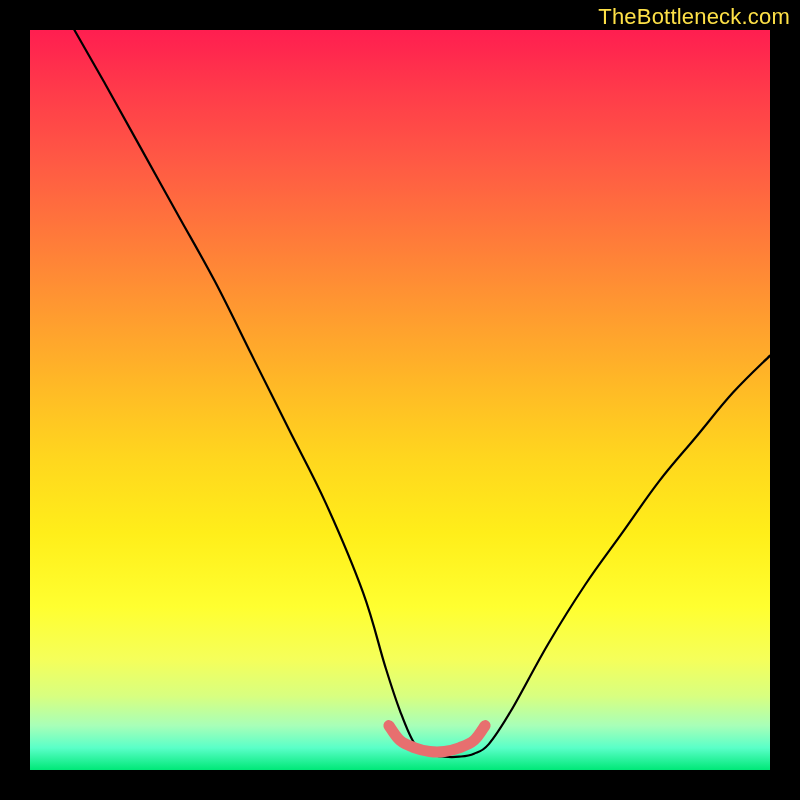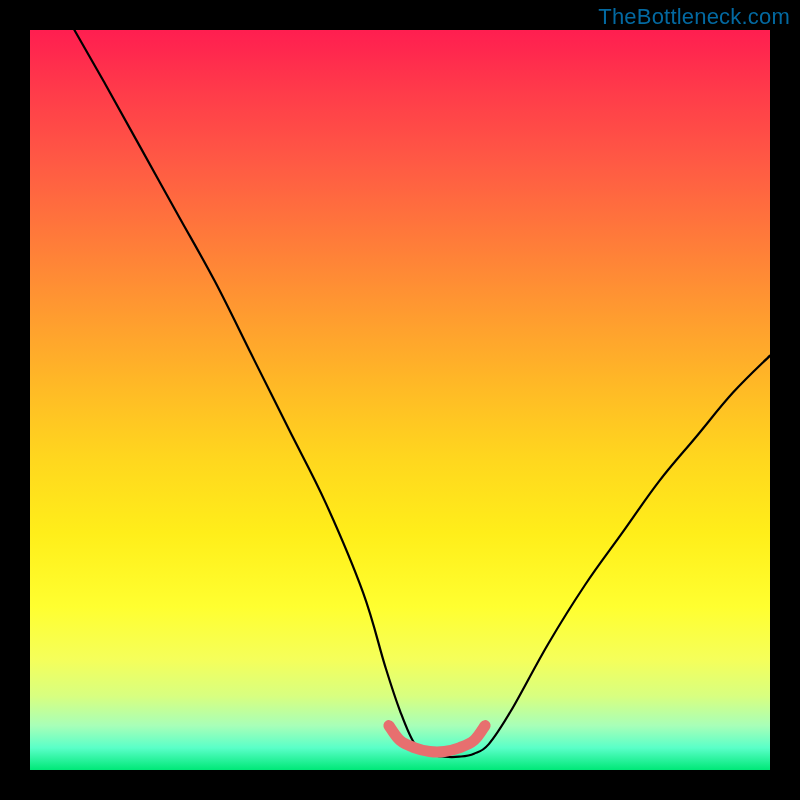--- a/index.html
+++ b/index.html
@@ -39,21 +39,21 @@
       #d8ff80 90%,
       #a8ffb8 94%,
       #5affc8 97%,
       #00e878 100%
     );
   }
   .watermark {
     position: absolute;
     top: 4px;
     right: 10px;
-    color: #0369a1;
+    color: #fde047;
     font-size: 22px;
     font-weight: 500;
     letter-spacing: 0.2px;
   }
   svg.curve {
     position: absolute;
     left: 0;
     top: 0;
     width: 740px;
     height: 740px;

